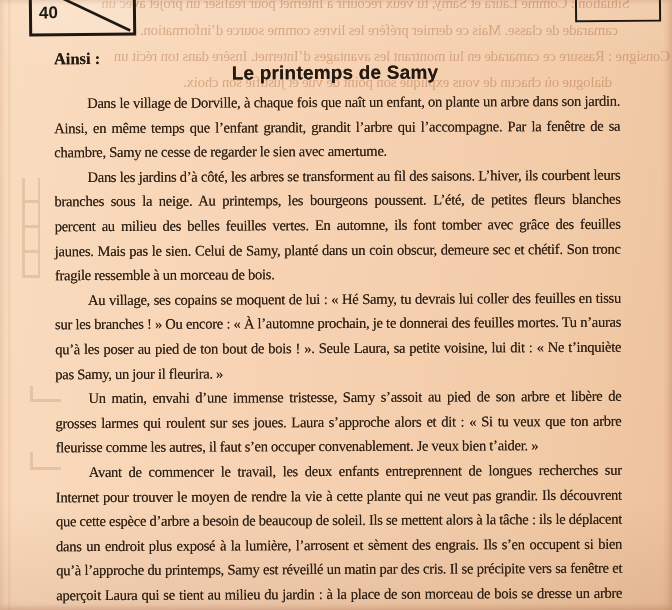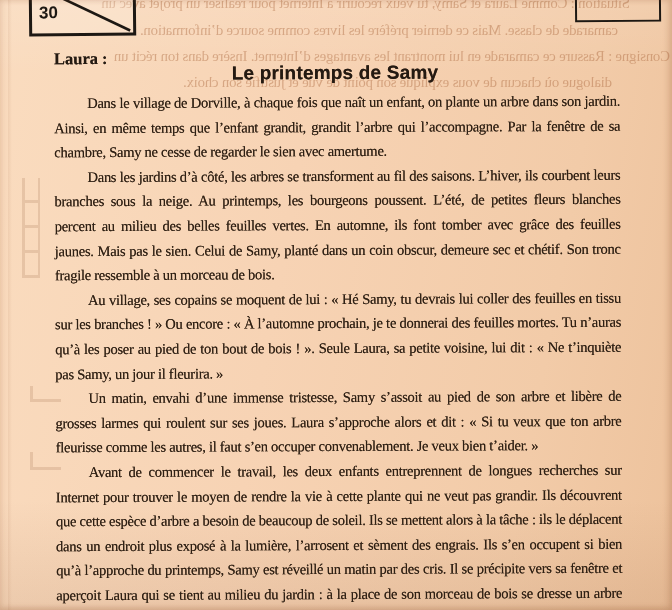--- a/index.html
+++ b/index.html
@@ -98,30 +98,30 @@
     <div class="bl bl2">camarade de classe. Mais ce dernier préfère les livres comme source d’information.</div>
     <div class="bl bl3">Consigne : Rassure ce camarade en lui montrant les avantages d’Internet. Insère dans ton récit un</div>
     <div class="bl bl4">dialogue où chacun de vous explique son point de vue et justifie son choix.</div>
   </div>
 
   <div class="artifact art-ladder"></div>
   <div class="artifact art-bracket1"></div>
   <div class="artifact art-bracket2"></div>
 
   <div class="corner-box">
-    <span class="pnum">30</span>
+    <span class="pnum">40</span>
     <svg viewBox="0 0 101 38" preserveAspectRatio="none">
       <line x1="24" y1="0" x2="98" y2="36" stroke="#1d1813" stroke-width="2.6"></line>
     </svg>
   </div>
 
   <div class="tr-box"></div>
 
   <div class="content">
-    <div class="texte-label">Laura :</div>
+    <div class="texte-label">Ainsi :</div>
     <div class="title">Le printemps de Samy</div>
 
     <div class="body-text">
       <p>Dans le village de Dorville, à chaque fois que naît un enfant, on plante un arbre dans son jardin. Ainsi, en même temps que l’enfant grandit, grandit l’arbre qui l’accompagne. Par la fenêtre de sa chambre, Samy ne cesse de regarder le sien avec amertume.</p>
       <p>Dans les jardins d’à côté, les arbres se transforment au fil des saisons. L’hiver, ils courbent leurs branches sous la neige. Au printemps, les bourgeons poussent. L’été, de petites fleurs blanches percent au milieu des belles feuilles vertes. En automne, ils font tomber avec grâce des feuilles jaunes. Mais pas le sien. Celui de Samy, planté dans un coin obscur, demeure sec et chétif. Son tronc fragile ressemble à un morceau de bois.</p>
       <p>Au village, ses copains se moquent de lui : « Hé Samy, tu devrais lui coller des feuilles en tissu sur les branches ! » Ou encore : « À l’automne prochain, je te donnerai des feuilles mortes. Tu n’auras qu’à les poser au pied de ton bout de bois ! ». Seule Laura, sa petite voisine, lui dit : « Ne t’inquiète pas Samy, un jour il fleurira. »</p>
       <p>Un matin, envahi d’une immense tristesse, Samy s’assoit au pied de son arbre et libère de grosses larmes qui roulent sur ses joues. Laura s’approche alors et dit : « Si tu veux que ton arbre fleurisse comme les autres, il faut s’en occuper convenablement. Je veux bien t’aider. »</p>
       <p>Avant de commencer le travail, les deux enfants entreprennent de longues recherches sur Internet pour trouver le moyen de rendre la vie à cette plante qui ne veut pas grandir. Ils découvrent que cette espèce d’arbre a besoin de beaucoup de soleil. Ils se mettent alors à la tâche : ils le déplacent dans un endroit plus exposé à la lumière, l’arrosent et sèment des engrais. Ils s’en occupent si bien qu’à l’approche du printemps, Samy est réveillé un matin par des cris. Il se précipite vers sa fenêtre et aperçoit Laura qui se tient au milieu du jardin : à la place de son morceau de bois se dresse un arbre haut, aux branches gonflées de bourgeons prêts à éclater. Il la</p>
     </div>
   </div>

